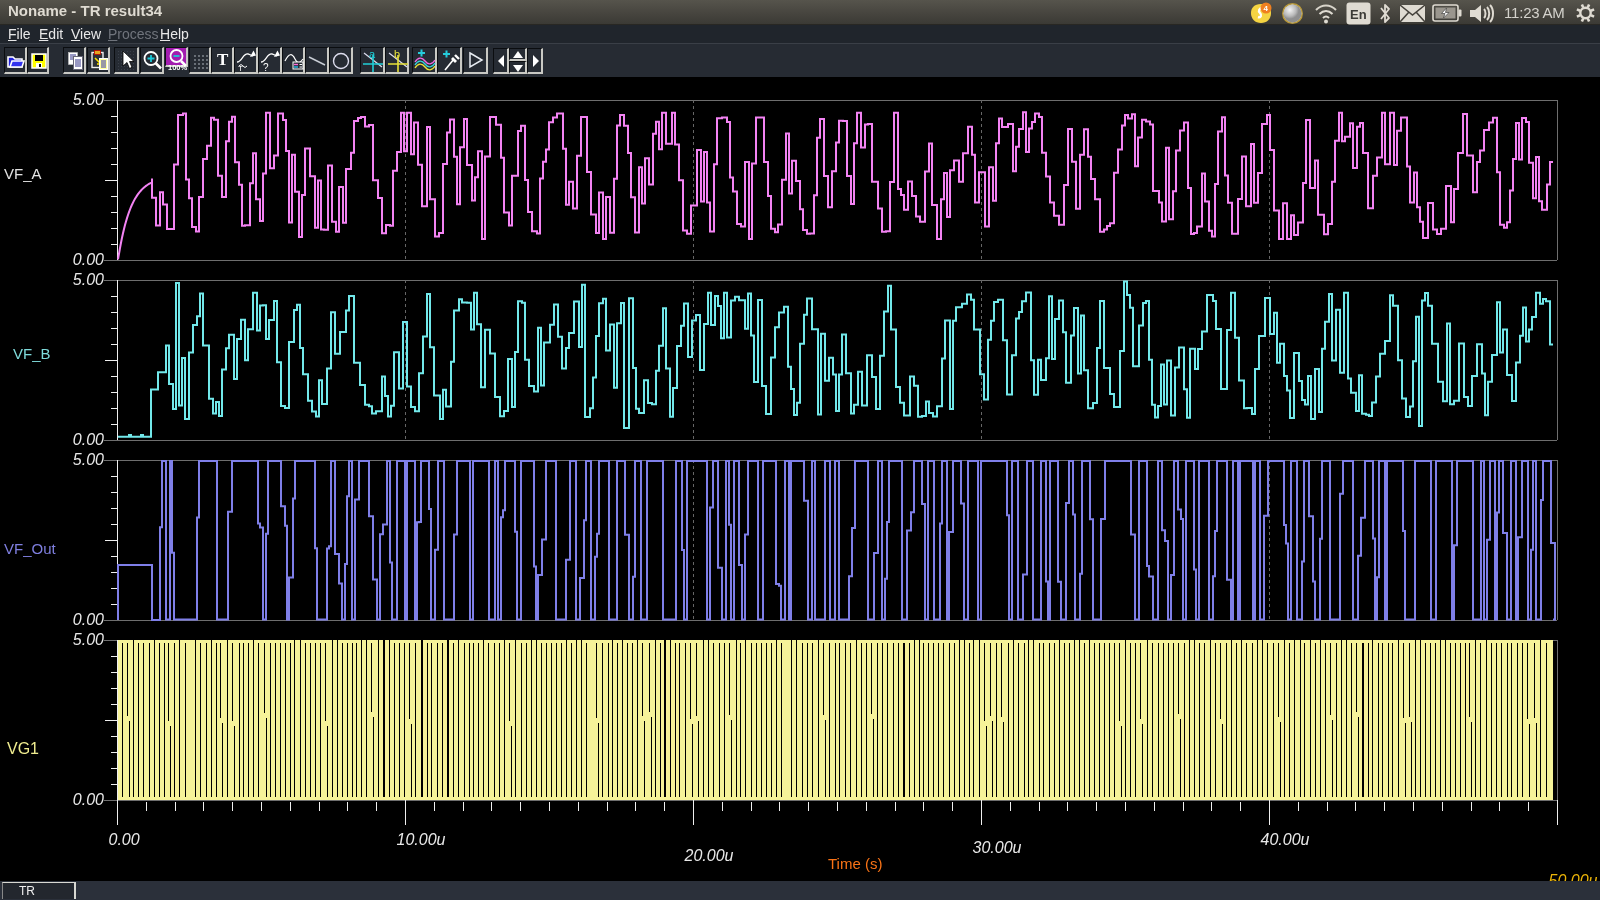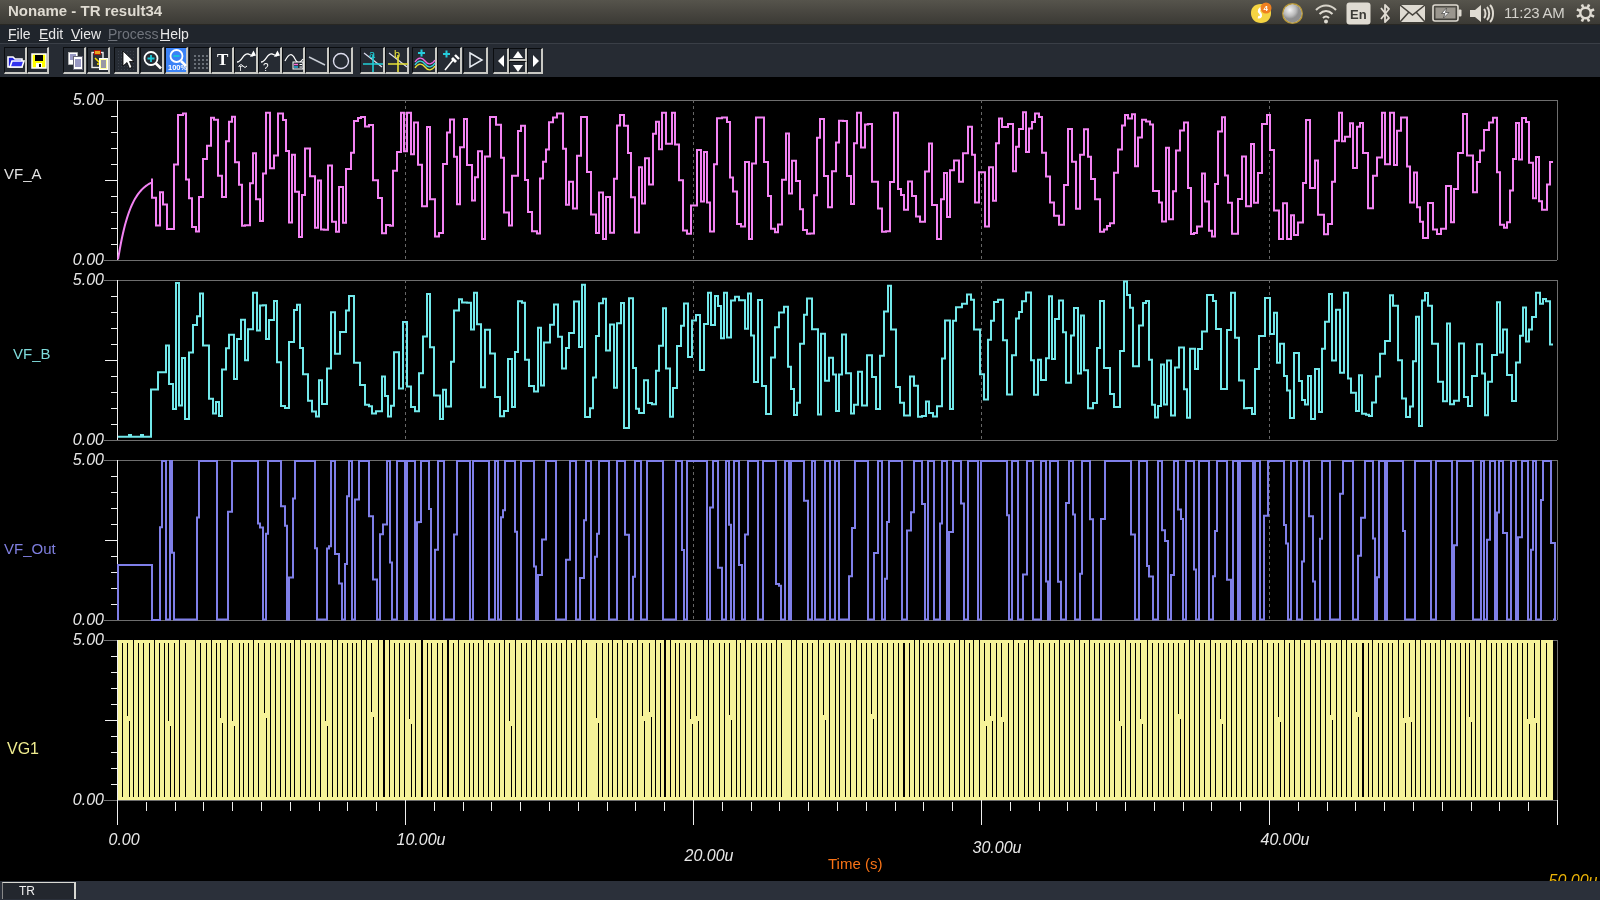--- a/index.html
+++ b/index.html
@@ -118,21 +118,21 @@
         <path d="M5 1 L5 16 L9 12.5 L11.5 18.5 L14 17.3 L11.5 11.5 L16 11.5 Z" fill="#fff" stroke="#000" stroke-width="0.8"></path>
       </svg>
     </div>
     <div style="position:absolute;left:140px;top:3px;width:24px;height:27px;background:#262b33;border-top:1px solid #0b0d10;border-left:1px solid #0b0d10;border-right:2px solid #c9c9c4;border-bottom:2px solid #c9c9c4;box-sizing:border-box;">
       <svg width="22" height="22" viewBox="0 0 22 22" style="position:absolute;left:1px;top:2px">
         <circle cx="9" cy="8.5" r="6.5" fill="none" stroke="#fff" stroke-width="1.8"></circle>
         <path d="M5.5 8.5h7M9 5v7" stroke="#19c8d8" stroke-width="1.8"></path>
         <path d="M13.5 13 L19 18.5" stroke="#fff" stroke-width="2.6"></path>
       </svg>
     </div>
-    <div style="position:absolute;left:165px;top:3px;width:23px;height:27px;background:#3b82f6;border-top:1px solid #0b0d10;border-left:1px solid #0b0d10;border-right:2px solid #c9c9c4;border-bottom:2px solid #c9c9c4;box-sizing:border-box;">
+    <div style="position:absolute;left:165px;top:3px;width:23px;height:20px;background:#a21caf;border-top:1px solid #0b0d10;border-left:1px solid #0b0d10;border-right:2px solid #c9c9c4;border-bottom:2px solid #c9c9c4;box-sizing:border-box;">
       <svg width="21" height="22" viewBox="0 0 21 22" style="position:absolute;left:1px;top:1px">
         <circle cx="9.5" cy="7" r="6" fill="none" stroke="#fff" stroke-width="1.8"></circle>
         <path d="M6.5 7h6" stroke="#19c8d8" stroke-width="1.8"></path>
         <path d="M14 12 L19 17" stroke="#fff" stroke-width="2.6"></path>
         <text x="1" y="21" font-size="7.5" fill="#fff" font-family="Liberation Sans" font-weight="bold">100%</text>
       </svg>
     </div>
     <div style="position:absolute;left:189px;top:3px;width:22px;height:27px;background:#262b33;border-top:1px solid #0b0d10;border-left:1px solid #0b0d10;border-right:2px solid #c9c9c4;border-bottom:2px solid #c9c9c4;box-sizing:border-box;">
       <svg width="15" height="15" viewBox="0 0 15 15" style="position:absolute;left:3px;top:6px">
         <circle cx="2" cy="2" r="0.9" fill="#8a8f98"></circle>

